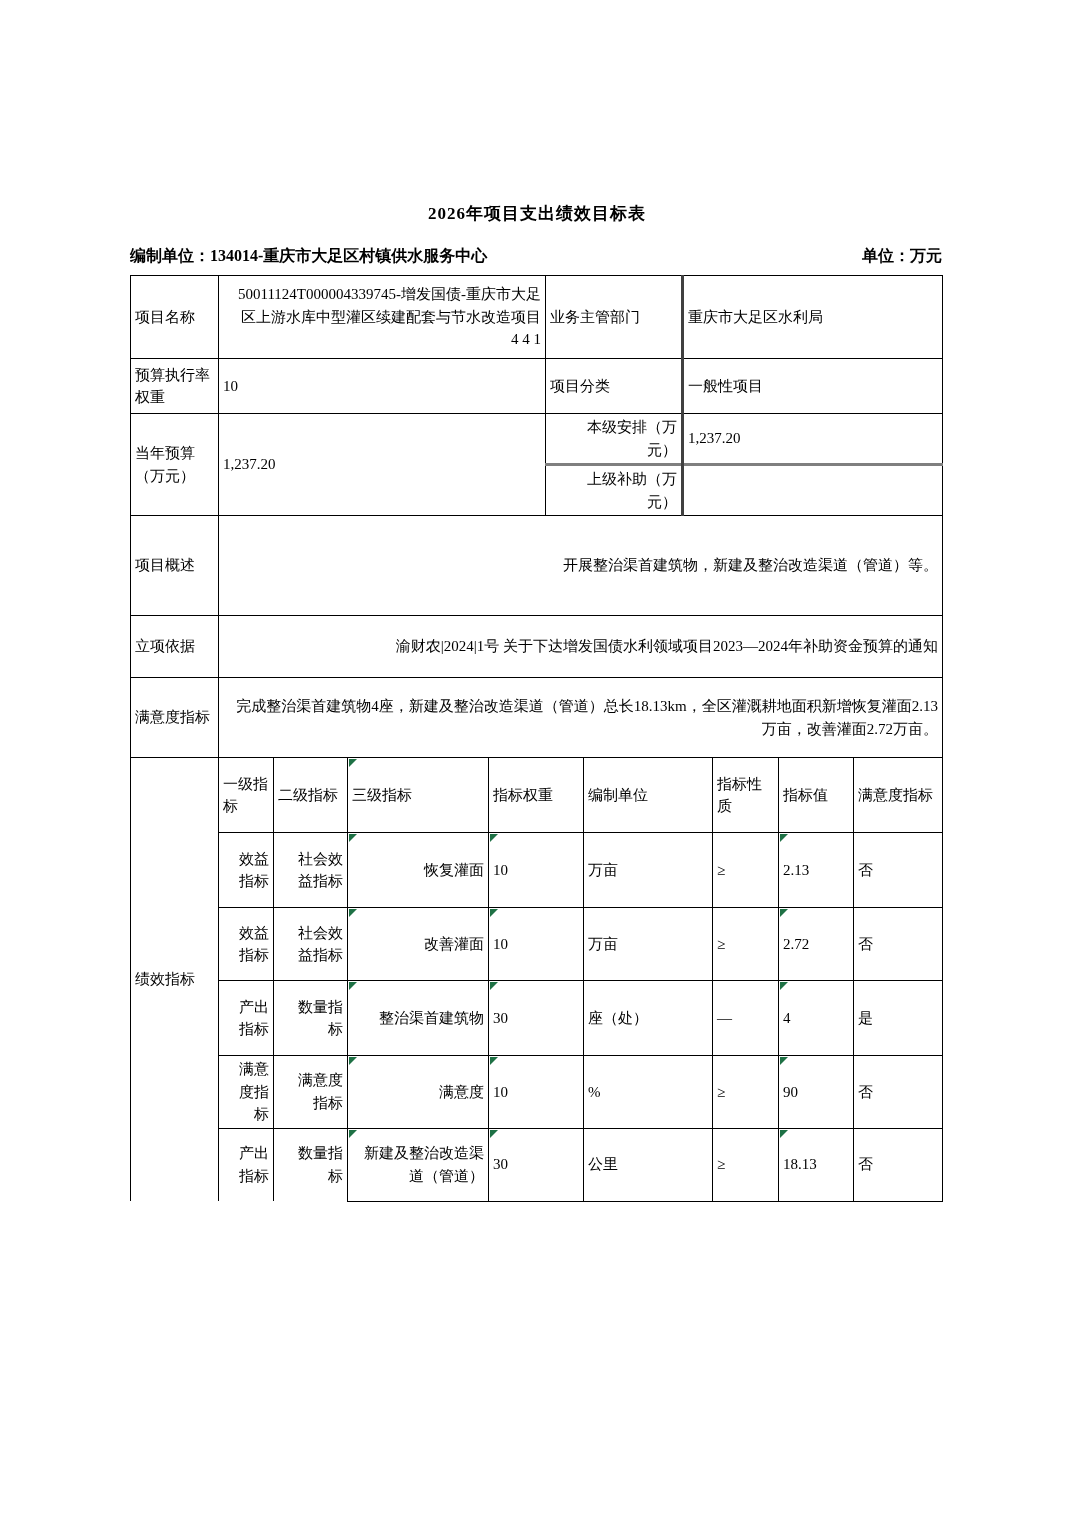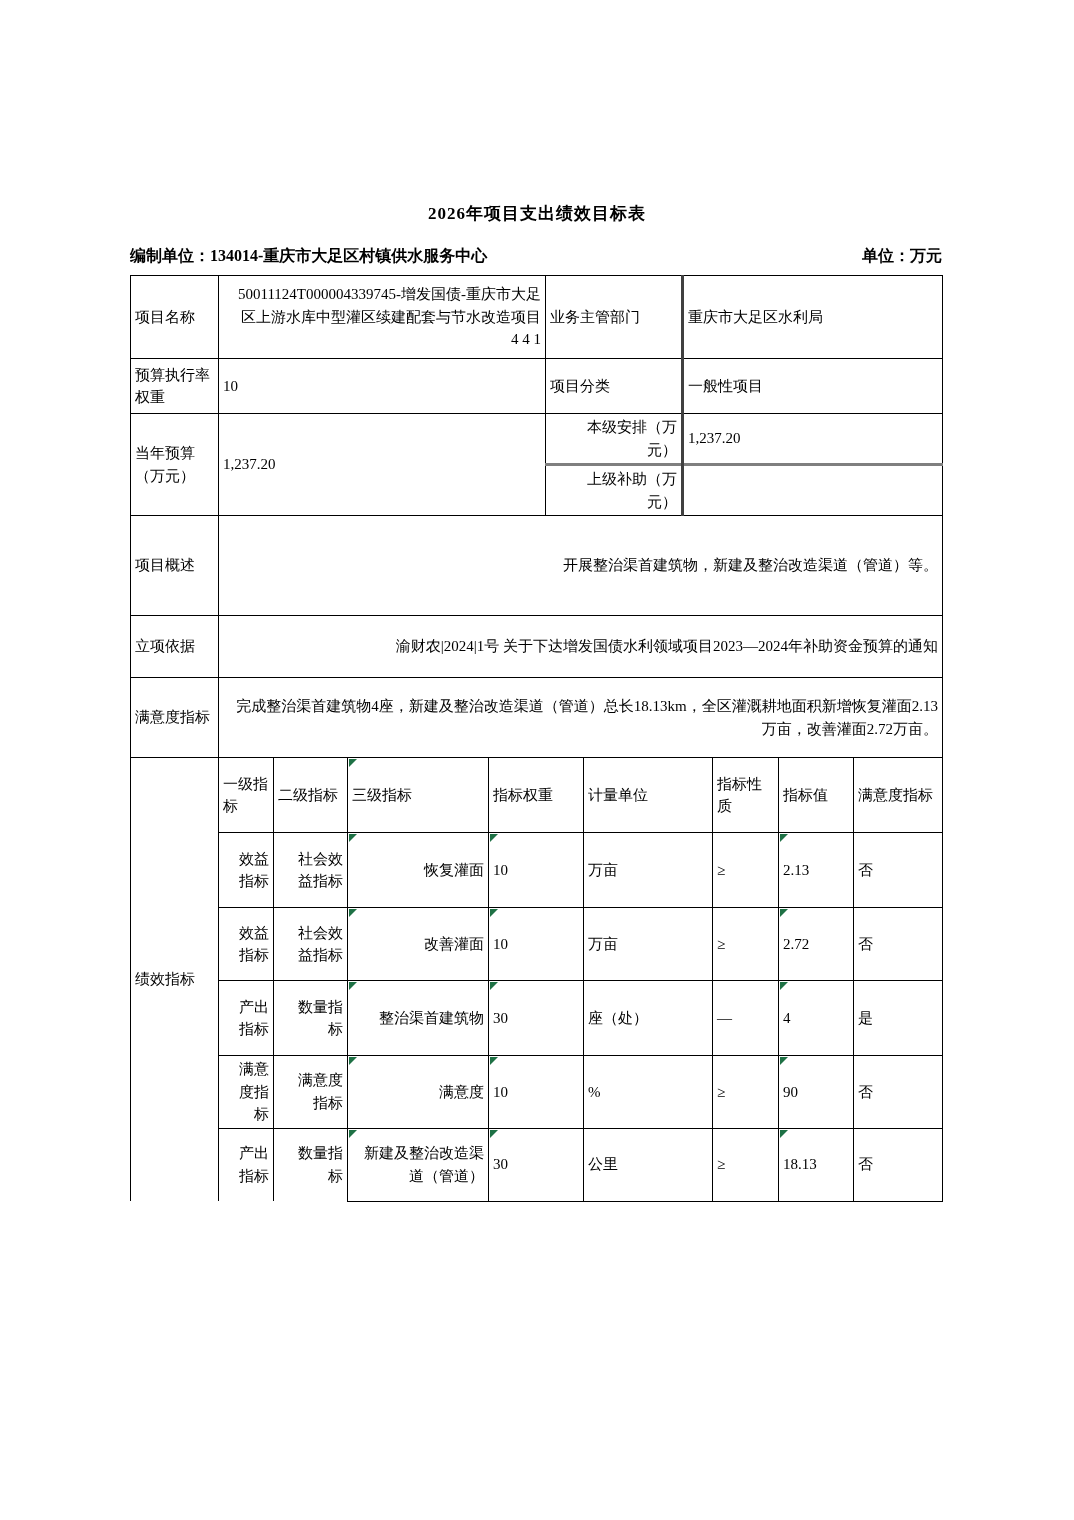--- a/index.html
+++ b/index.html
@@ -93,21 +93,21 @@
           <col style="width:75px">
           <col style="width:89px">
         </colgroup>
       <tbody>
       <tr style="height:75px">
         <td class="c nb" rowspan="6">绩效指标</td>
         <td class="c">一级指标</td>
         <td class="c">二级指标</td>
         <td class="c"><span class="tri-marker"></span><span>三级指标</span></td>
         <td class="c">指标权重</td>
-        <td class="c">计量单位</td>
+        <td class="c">编制单位</td>
         <td class="c">指标性质</td>
         <td class="c">指标值</td>
         <td class="c">满意度指标</td>
       </tr>
 
       <tr style="height:75px">
         <td class="l">效益指标</td>
         <td class="l">社会效益指标</td>
         <td class="l"><span class="tri-marker"></span><span>恢复灌面</span></td>
         <td class="c"><span class="tri-marker"></span><span>10</span></td>

